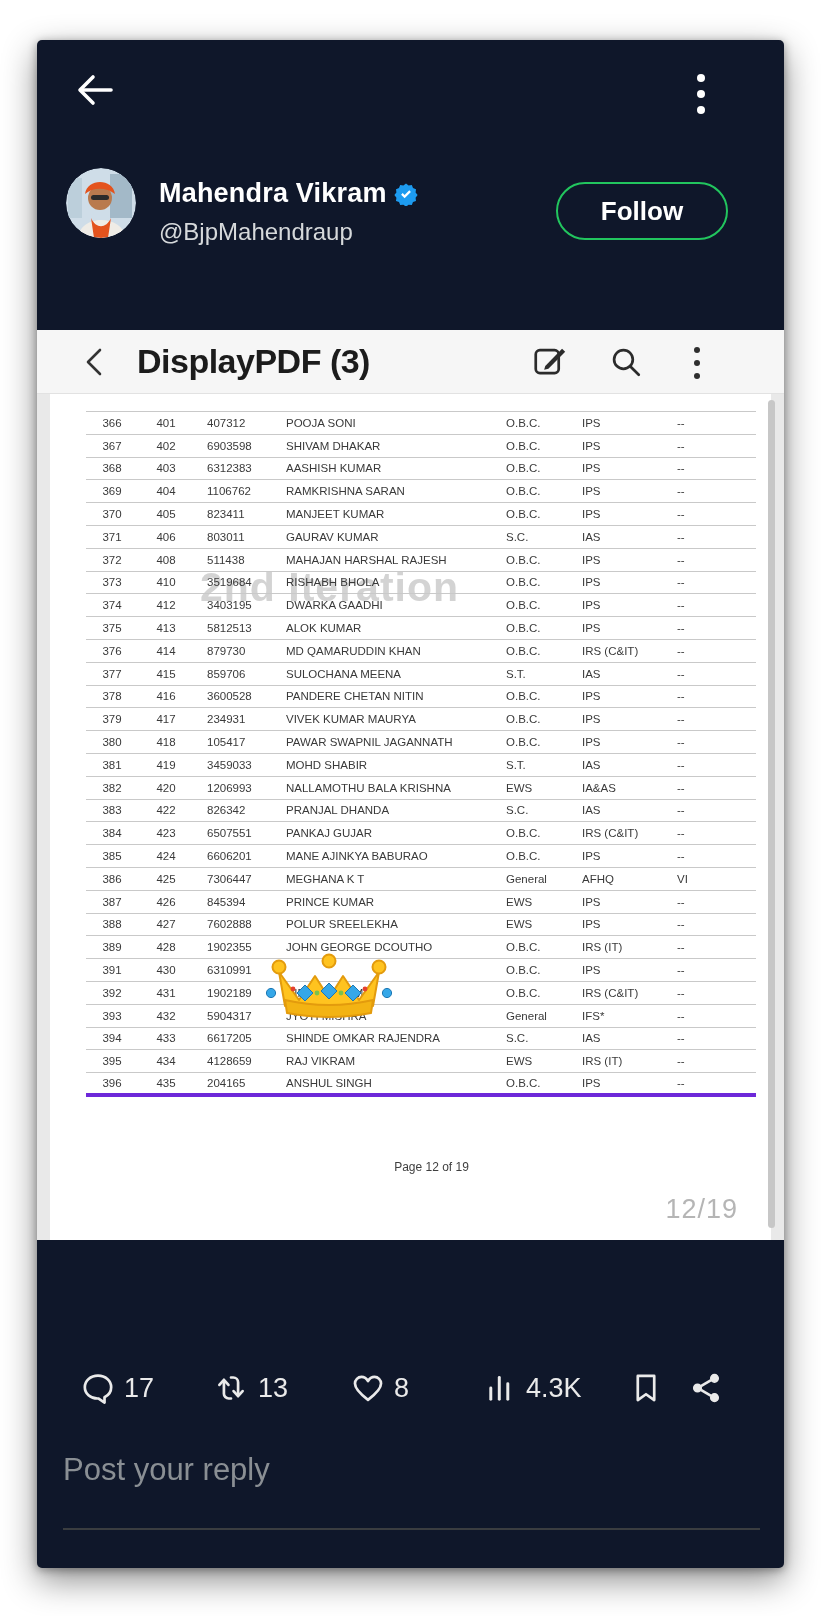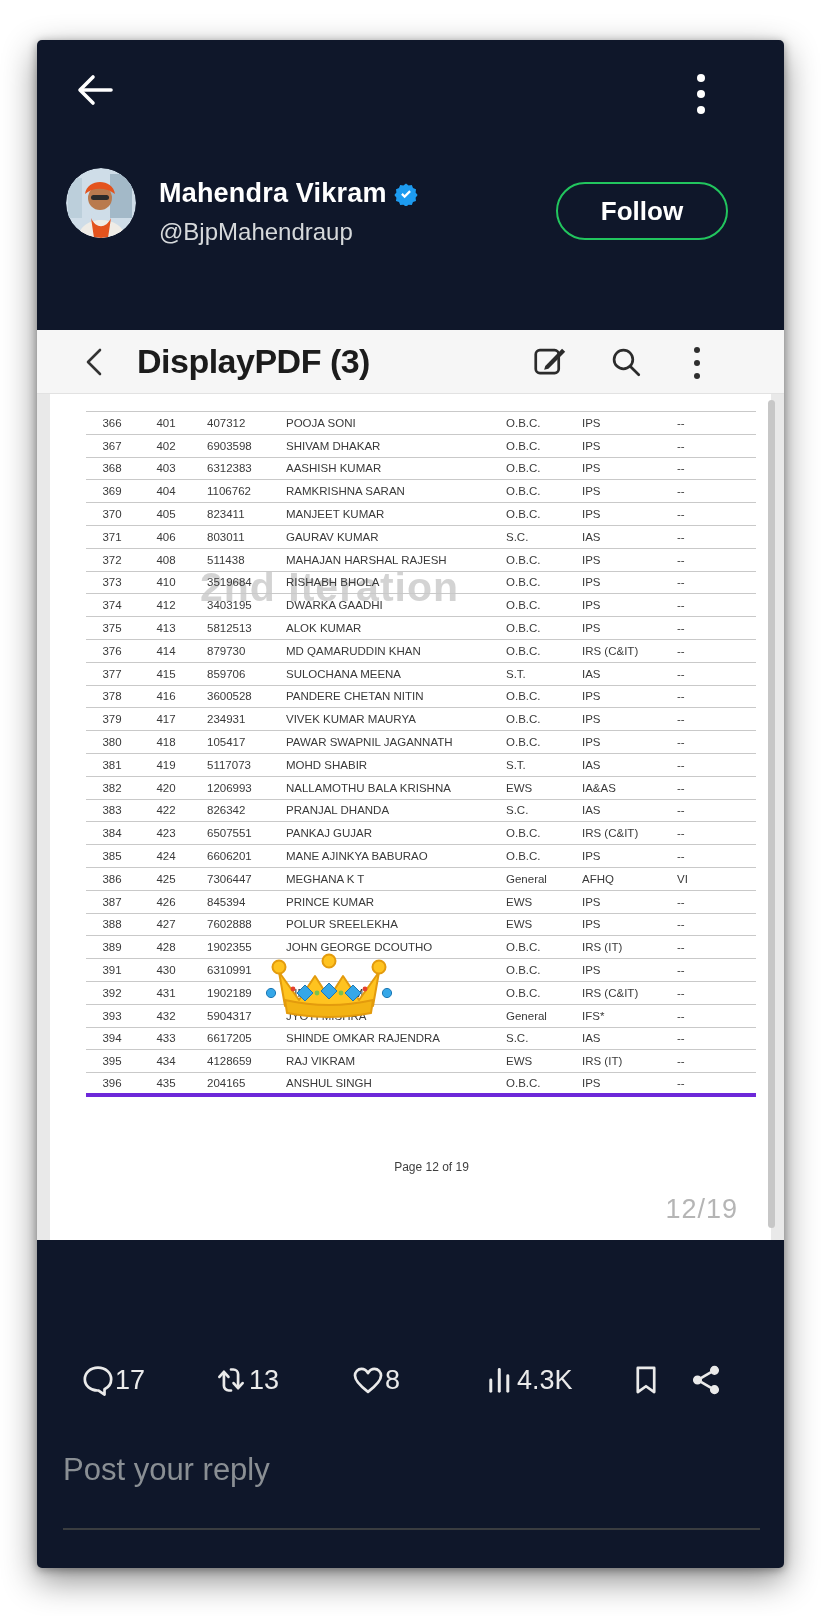--- a/index.html
+++ b/index.html
@@ -45,21 +45,21 @@
     border-top:1px solid #c9c9c9;vertical-align:middle;box-sizing:border-box;
   }
   .pdf-table tr:last-child td{border-bottom:4px solid #6d28d9;}
   .pdf-table td.c-serial,.pdf-table td.c-rank{text-align:center;padding:0;}
   .page-footer{position:absolute;left:21px;top:766px;width:721px;text-align:center;font-size:12px;color:#3f3f3f;}
   .page-indicator{position:absolute;right:46px;top:800px;font-size:27px;color:#b5b5b5;letter-spacing:1px;}
   .doc-scrollbar{position:absolute;right:9px;top:6px;width:7px;height:828px;background:#c7c7c7;border-radius:4px;cursor:pointer;}
   .crown{position:absolute;left:215px;top:556px;width:128px;height:68px;}
   
   .engage{position:absolute;left:0;top:1312px;width:747px;height:56px;color:#eaeaea;}
-  .egroup{position:absolute;top:0;height:56px;display:flex;align-items:center;cursor:pointer;}
+  .egroup{position:absolute;top:8px;height:56px;display:flex;align-items:center;gap:9px;cursor:pointer;}
   .egroup svg{display:block;}
   .ecount{font-size:27px;color:#eaeaea;}
   
   .reply-placeholder{position:absolute;left:26px;top:1412px;font-size:31px;color:#8a8f94;cursor:text;}
   .reply-divider{position:absolute;left:26px;top:1488px;width:697px;height:2px;background:#3a3d40;}
 </style>
 </head>
 <body>
 
 <div class="screen">
@@ -282,21 +282,21 @@
               <td class="c-rank">418</td>
               <td class="c-roll_no">105417</td>
               <td class="c-name">PAWAR SWAPNIL JAGANNATH</td>
               <td class="c-category">O.B.C.</td>
               <td class="c-service">IPS</td>
               <td class="c-remark">--</td>
             </tr>
             <tr>
               <td class="c-serial">381</td>
               <td class="c-rank">419</td>
-              <td class="c-roll_no">5117073</td>
+              <td class="c-roll_no">3459033</td>
               <td class="c-name">MOHD SHABIR</td>
               <td class="c-category">S.T.</td>
               <td class="c-service">IAS</td>
               <td class="c-remark">--</td>
             </tr>
             <tr>
               <td class="c-serial">382</td>
               <td class="c-rank">420</td>
               <td class="c-roll_no">1206993</td>
               <td class="c-name">NALLAMOTHU BALA KRISHNA</td>

